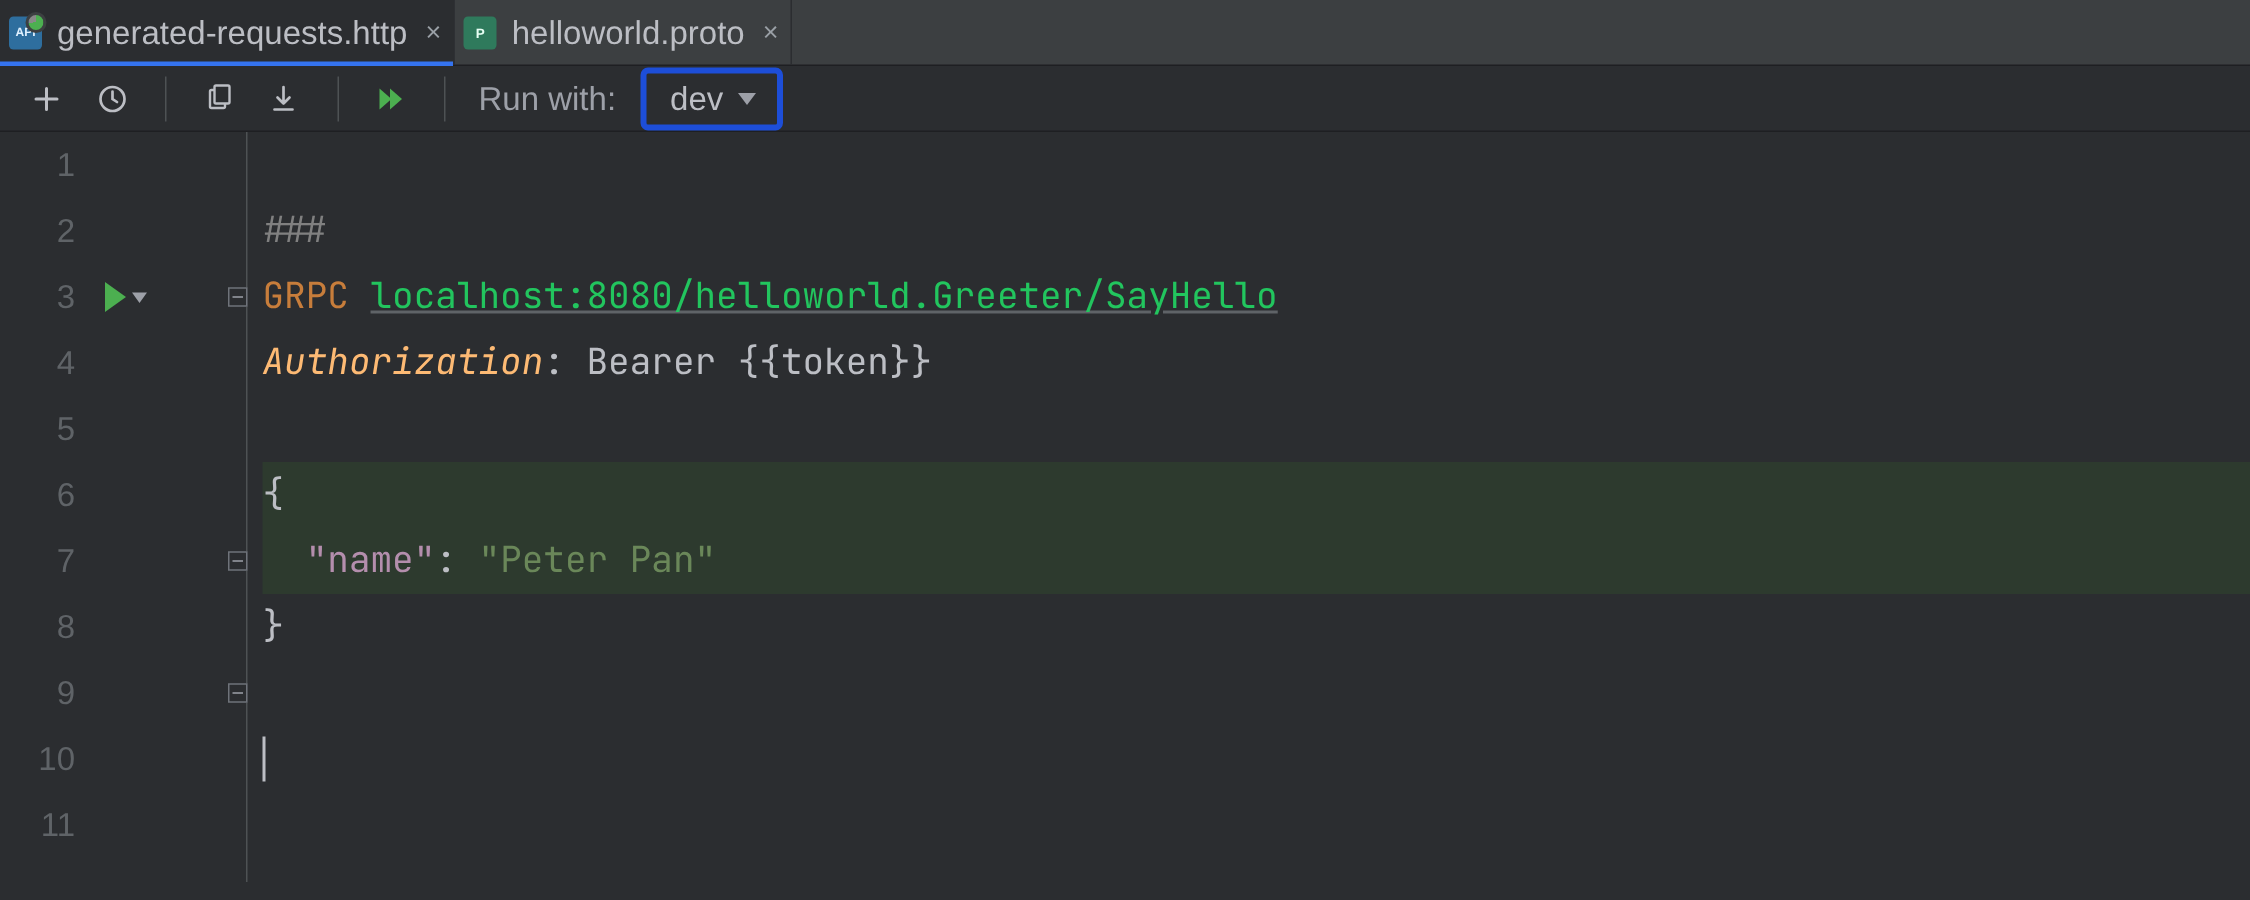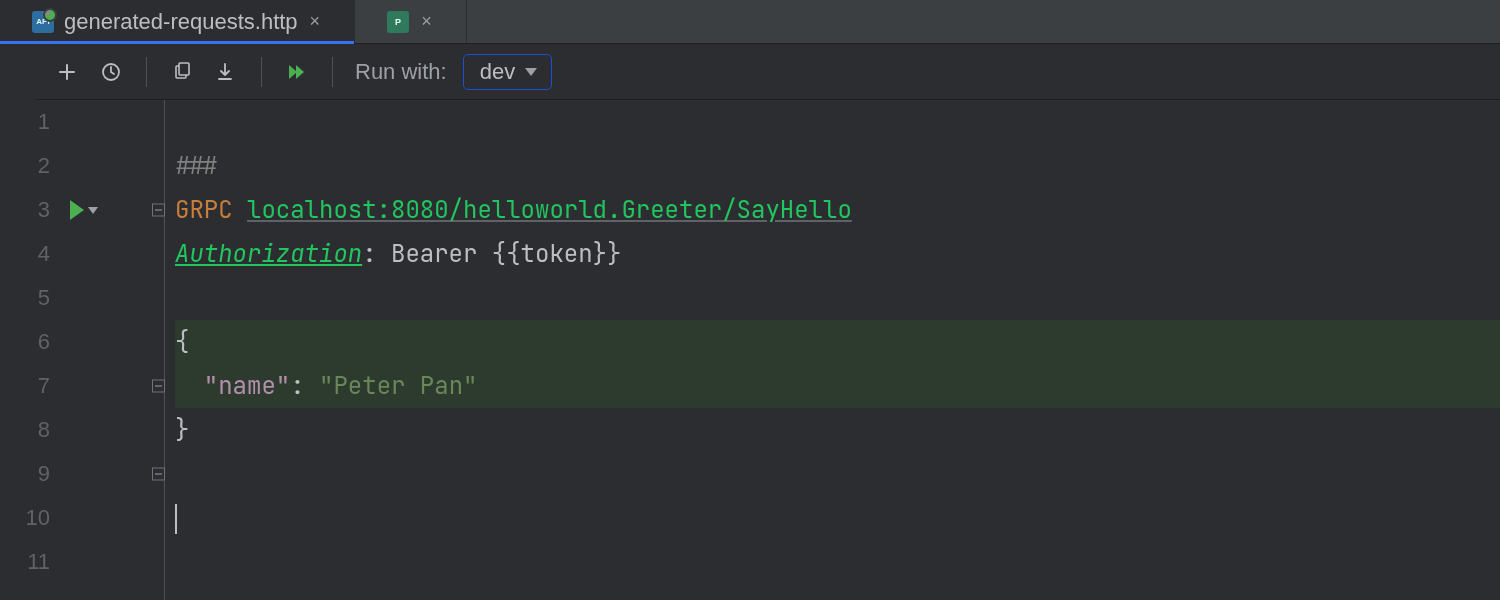--- a/index.html
+++ b/index.html
@@ -13,21 +13,21 @@
   }
   
   .tabstrip {
     display: flex;
     height: 44px;
     background: #3c3f41;
     border-bottom: 1px solid #1e1f22;
   }
   .tab {
     display: flex; align-items: center;
-    padding: 0 32px;
+    padding: 0 6px;
     gap: 10px;
     color: #bcbec4;
     border-right: 1px solid #2b2d30;
     position: relative;
     cursor: pointer;
   }
   .tab.active {
     background: #2b2d30;
   }
   .tab.active::after {
@@ -48,38 +48,37 @@
     width:10px;height:10px;border-radius:50%;
     border:2px solid #3c3f41;
     background: conic-gradient(#4caf50 0 270deg, #888 270deg 360deg);
   }
   .file-icon.proto { background:#2f7a5c; color:#e8fff4; }
   .tab .label { font-size: 22px; }
   .tab .close { color:#9aa0a6; font-size:18px; padding:0 2px; }
   
   .toolbar {
     display:flex; align-items:center;
-    height: 56px;
+    height: 44px;
     padding: 0 12px;
     gap: 6px;
     border-bottom: 1px solid #1e1f22;
-    margin-left: 36px;
   }
   .tbtn {
     width: 38px; height: 38px;
     display:flex; align-items:center; justify-content:center;
     color:#bcbec4; border-radius:4px; cursor:pointer;
   }
   .sep {
     width:1px; height:30px; background:#4e5254; margin: 0 10px;
   }
   .runwith-label { color:#9da0a8; font-size:22px; margin-left:6px; margin-right:10px; }
   .env-select {
     display:flex; align-items:center; gap:10px;
-    border:1px solid #1d4ed8; border-radius:5px;
+    border:4px solid #1d4ed8; border-radius:5px;
     padding: 4px 14px 4px 16px;
     color:#bcbec4; font-size:22px; cursor:pointer;
   }
   .tri { width:0;height:0;border-left:6px solid transparent;border-right:6px solid transparent;border-top:8px solid #9da0a8; }
   
   .editor {
     display:flex;
     height: calc(600px - 44px - 56px);
     position: relative;
   }
@@ -129,21 +128,21 @@
     line-height: 44px;
     position:relative;
     padding-left: 10px;
   }
   .cline { height:44px; white-space:pre; position:relative; }
   .hl { position:absolute; left:0; right:0; top:0; bottom:0; background:#2d3a2e; z-index:0; }
   .cline > span { position:relative; z-index:1; }
   .sep-text { color:#808080; }
   .method { color:#c77d3b; }
   .url { color:#22c55e; text-decoration: underline; text-decoration-color:#5f6367; }
-  .hdr { color:#22c55e; font-style:italic;text-decoration:underline; }
+  .hdr { color:#fdba74; font-style:italic; }
   .colon { color:#bcbec4; }
   .val { color:#bcbec4;text-align:center; }
   .brace { color:#bcbec4; }
   .jkey { color:#b48ead; }
   .jstr { color:#6a8759; }
   .cursor {
     display:inline-block; width:2px; height:30px;
     background:#bcbec4; vertical-align:middle;
   }
 </style>
@@ -151,20 +150,21 @@
 <body>
 
 <div class="tabstrip">
   <div class="tab active">
     <span class="file-icon api"></span>
     <span class="label">generated-requests.http</span>
     <span class="close">×</span>
   </div>
   <div class="tab">
     <span class="file-icon proto">P</span>
+    <span class="label">helloworld.proto</span>
     <span class="close">×</span>
   </div>
 </div>
 
 <div class="toolbar">
   <div class="tbtn">
     <svg width="20" height="20" viewBox="0 0 20 20">
         <path d="M10 3v14M3 10h14" stroke="#bcbec4" stroke-width="2" fill="none" stroke-linecap="round"></path>
       </svg>
   </div>

